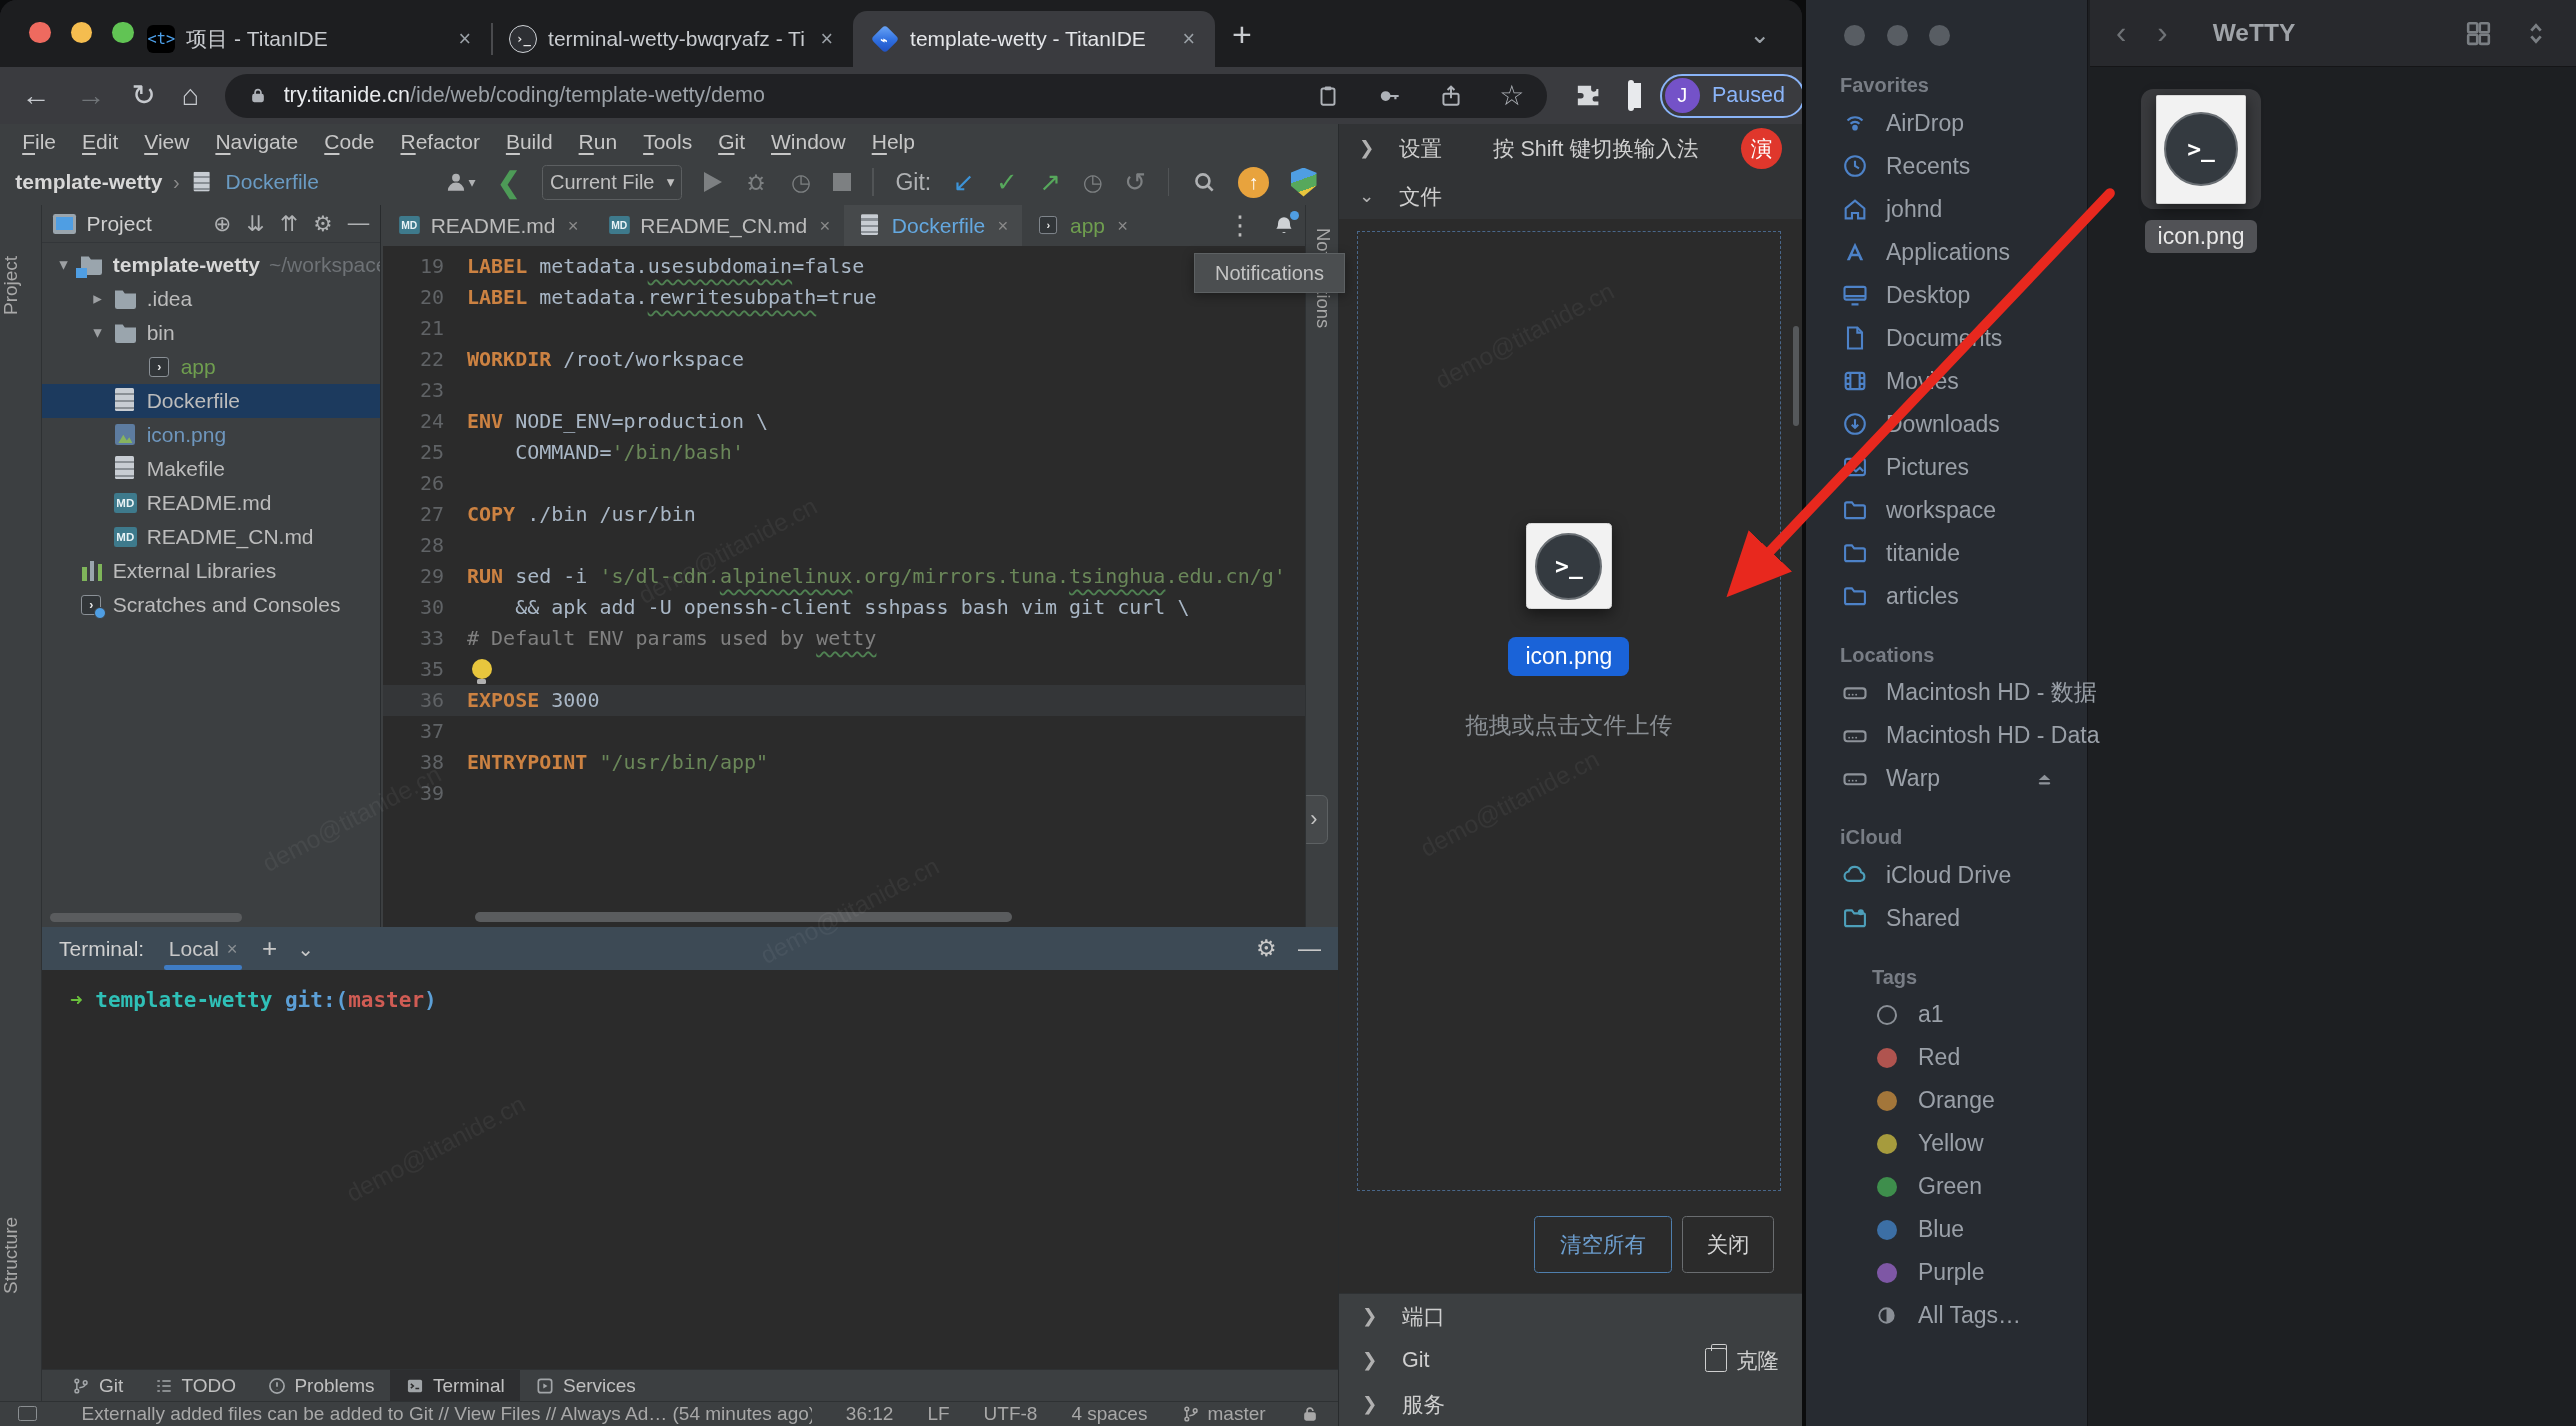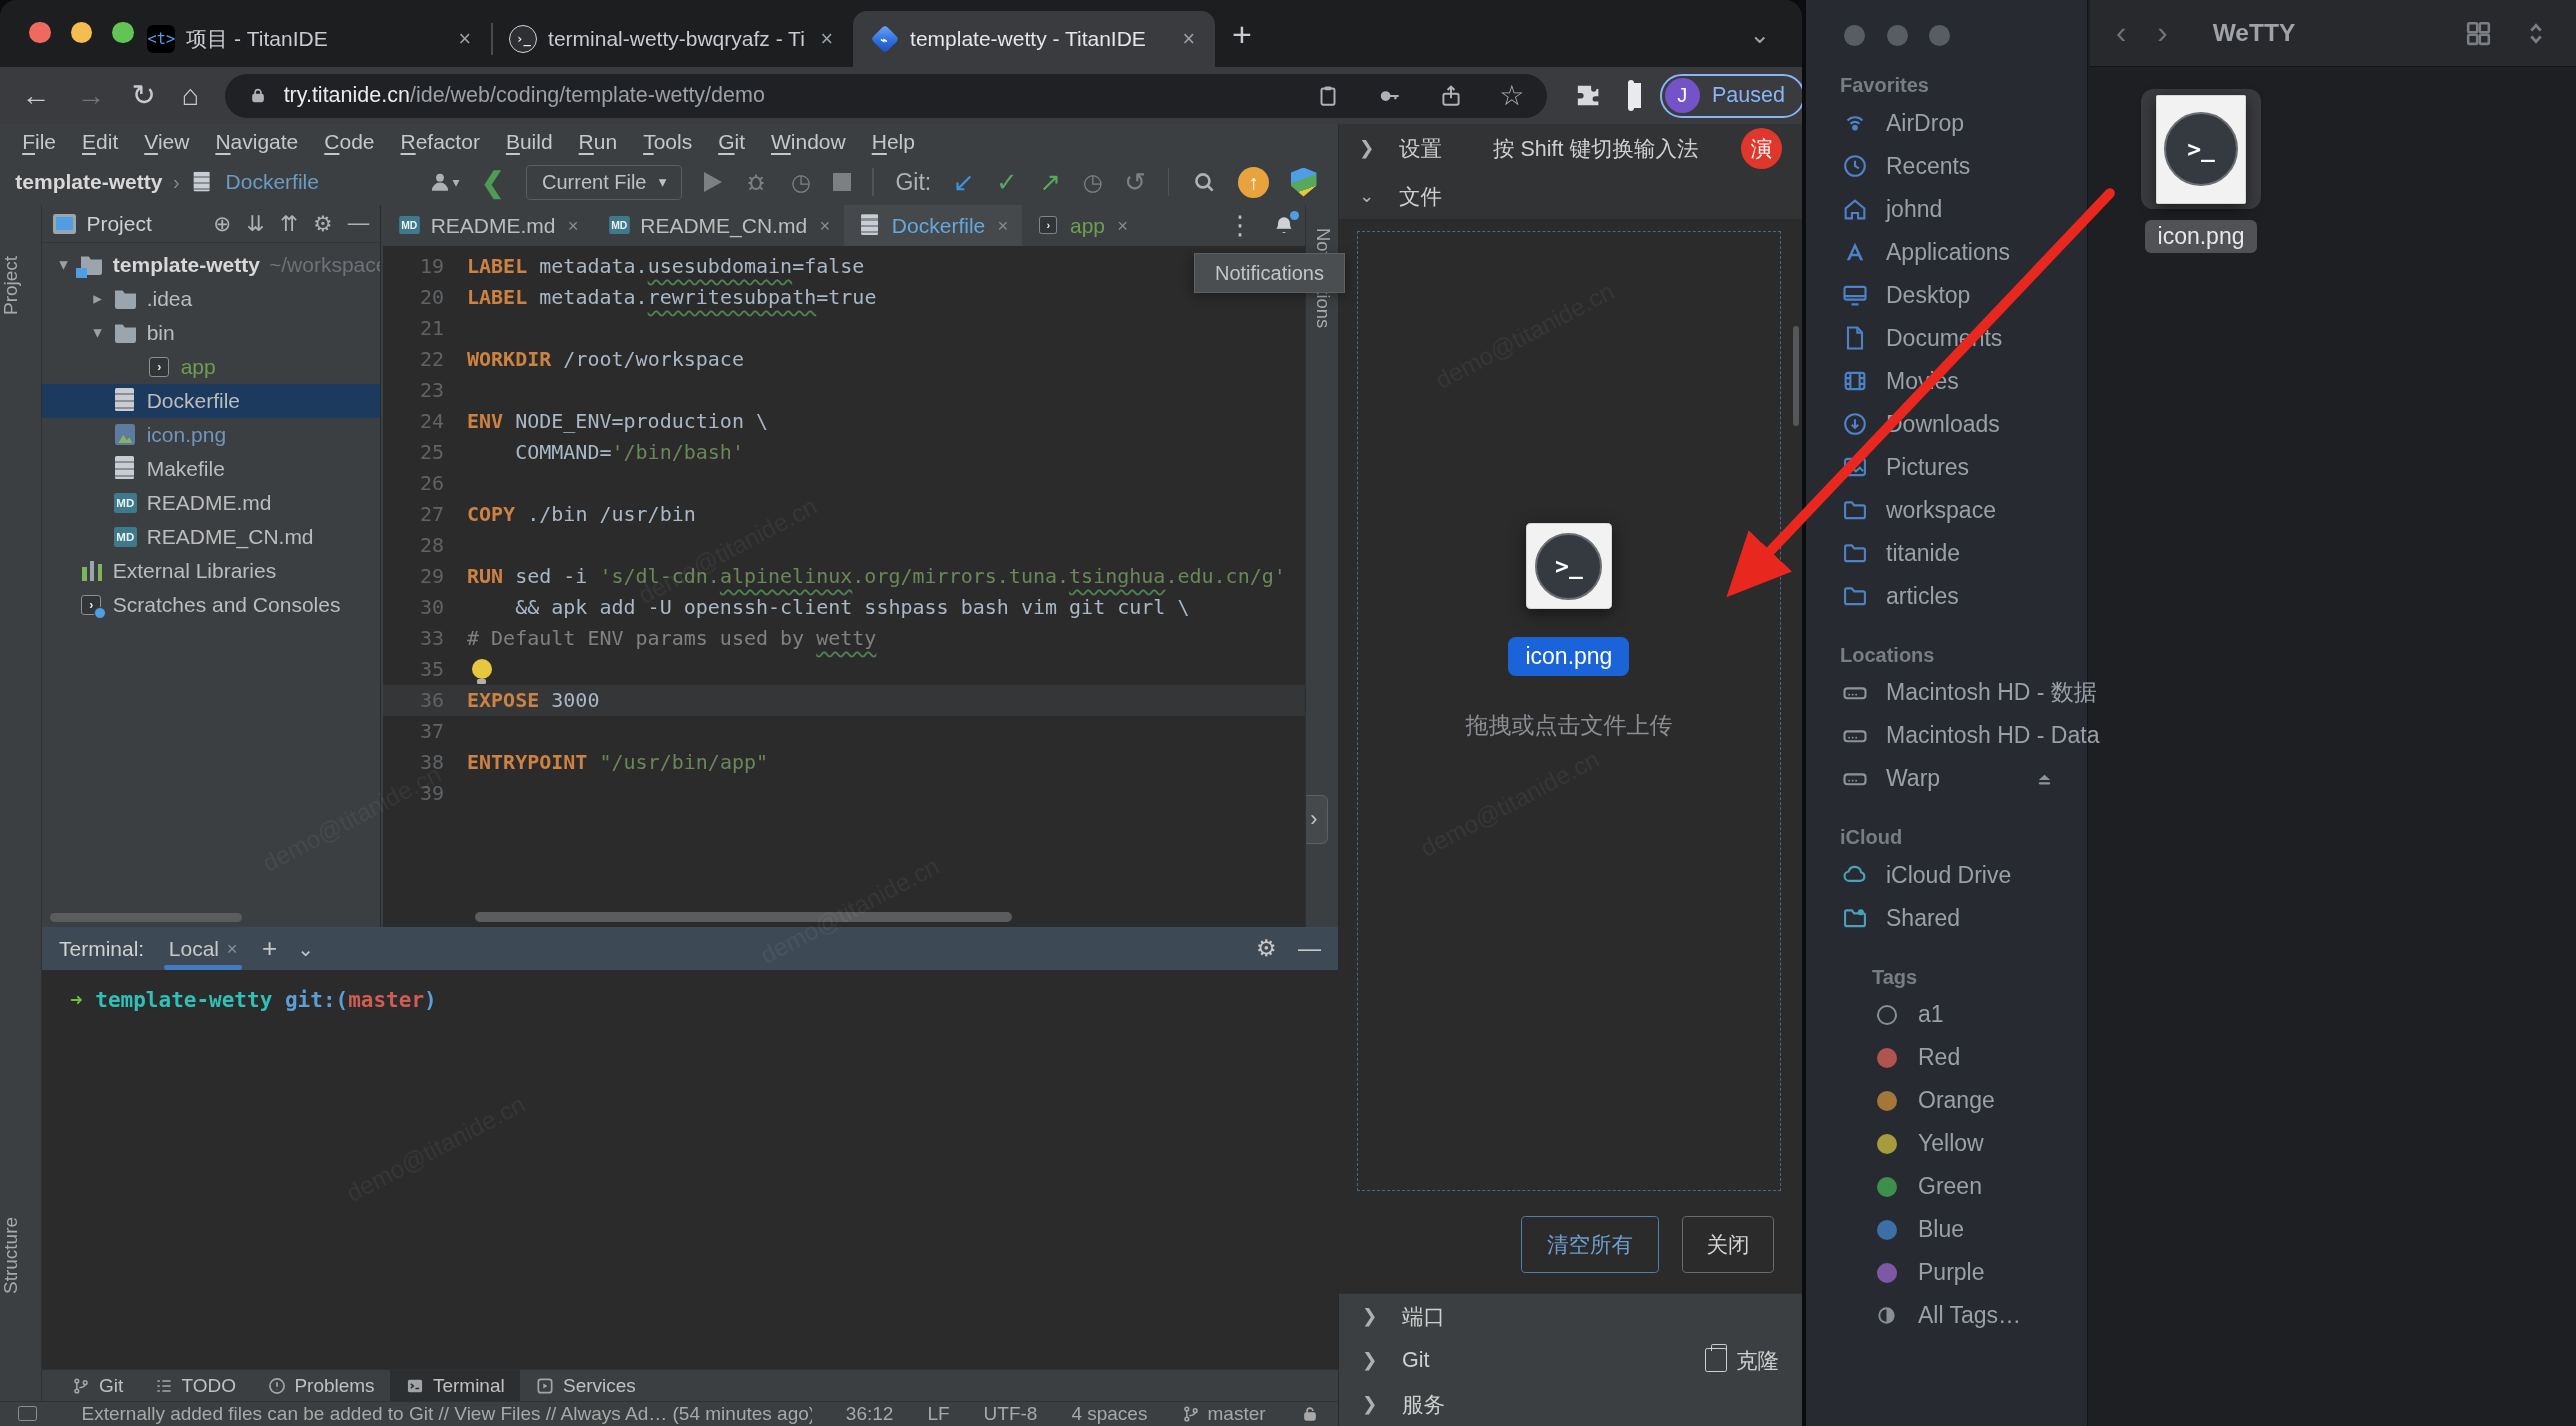--- a/index.html
+++ b/index.html
@@ -63,21 +63,21 @@
   #idetoolbar { position:absolute; left:0; top:35px; height:46px; width:1338px; }
   #crumbs { position:absolute; left:15.3px; top:0; height:46px; display:flex; align-items:center; gap:10.7px; }
   #crumb-project { font-weight:bold; color:#d8d8d8; font-size:21px; }
   .crumb-sep { color:#8a8a8a; font-size:20px; }
   #crumb-file { color:#6a9bc3; font-size:21px; }
   #runbar { position:absolute; right:21.5px; top:0; height:46px; display:flex; align-items:center; gap:21.5px; }
   .tbic { font-size:23px; color:#afb1b3; display:flex; align-items:center; }
   .tbic.green { color:#4d9b57; font-weight:bold; font-size:28px; }
   .tbic.blue { color:#3d94d8; } .tbic.gcheck { color:#57a85c; } .tbic.garrow { color:#57a85c; }
   .tbic.gray { color:#7d8082; }
-  #runcfg { border:1.5px solid #5c5f61; border-radius:4.6px; height:35px; padding:0 15px;
+  #runcfg { border:1.5px solid #5c5f61; border-radius:4.6px; height:35px; padding:0 7px;
     font-size:20px; color:#c0c0c0; display:flex; align-items:center; gap:12.3px; }
   .play-tri { width:0; height:0; border-left:18.4px solid #7d8082; border-top:10.7px solid transparent;
     border-bottom:10.7px solid transparent; }
   .stop-sq { width:18.4px; height:18.4px; background:#7d8082; }
   #orange-up { width:31px; height:31px; border-radius:50%; background:#e8a33d; color:#fff;
     font-size:20px; display:flex; align-items:center; justify-content:center; font-weight:bold; }
   #shield { width:26px; height:29px; background:linear-gradient(160deg,#4f9ee3 0 40%,#57a85c 40% 70%,#e8c63d 70% 100%);
     clip-path:polygon(50% 0,100% 18%,100% 62%,50% 100%,0 62%,0 18%); }
   .vsep { width:1.5px; height:28px; background:#515456; }
 
@@ -195,21 +195,21 @@
     border:1.5px dashed #49678a; }
   #dz-inner { position:absolute; left:0; right:0; top:291px; display:flex; flex-direction:column; align-items:center; }
   .png-icon { width:86px; height:86px; background:#f2f2f2; border:1.5px solid #d8d8d8; border-radius:4.6px;
     display:flex; align-items:center; justify-content:center; box-shadow:0 4.6px 15.3px rgba(0,0,0,.5); }
   .png-icon i { width:67px; height:67px; border-radius:50%; background:#343a40; border:2.3px solid #6a6f74;
     color:#fff; font-size:23px; font-weight:bold; font-family:"DejaVu Sans Mono",monospace;
     display:flex; align-items:center; justify-content:center; }
   #dz-filename { margin-top:28px; background:#1a63d8; color:#fff; font-size:23px; border-radius:7.7px;
     padding:6.1px 17px; }
   #dz-hint { margin-top:34px; color:#8a8f94; font-size:23px; }
-  #rp-buttons { position:absolute; right:28px; top:997px; display:flex; gap:23px; }
+  #rp-buttons { position:absolute; right:28px; top:997px; display:flex; gap:10px; }
   .rbtn { height:57px; border-radius:4.6px; font-size:21.5px; display:flex; align-items:center;
     justify-content:center; padding:0 23px; background:transparent; }
   #btn-clear { border:1.5px solid #4f7fae; color:#6d9fd0; min-width:138px; }
   #btn-close { border:1.5px solid #6a6d70; color:#d6d6d6; min-width:92px; }
   #rp-sections { position:absolute; left:0; bottom:0; width:100%; height:133px; background:#3c3f41;
     border-top:1.5px solid #2e3133; }
   .rp-sec { height:44px; display:flex; align-items:center; padding:0 23px; gap:20px; font-size:21.5px; color:#cfcfcf; }
   .rp-sec .action { margin-left:auto; display:flex; align-items:center; gap:9.2px; color:#cfcfcf; }
   .clone-ic { width:21.5px; height:24.5px; border:1.5px solid #cfcfcf; border-radius:2.3px; position:relative; }
   .clone-ic::after { content:""; position:absolute; left:4.6px; top:-4.6px; width:14px; height:6.1px;

